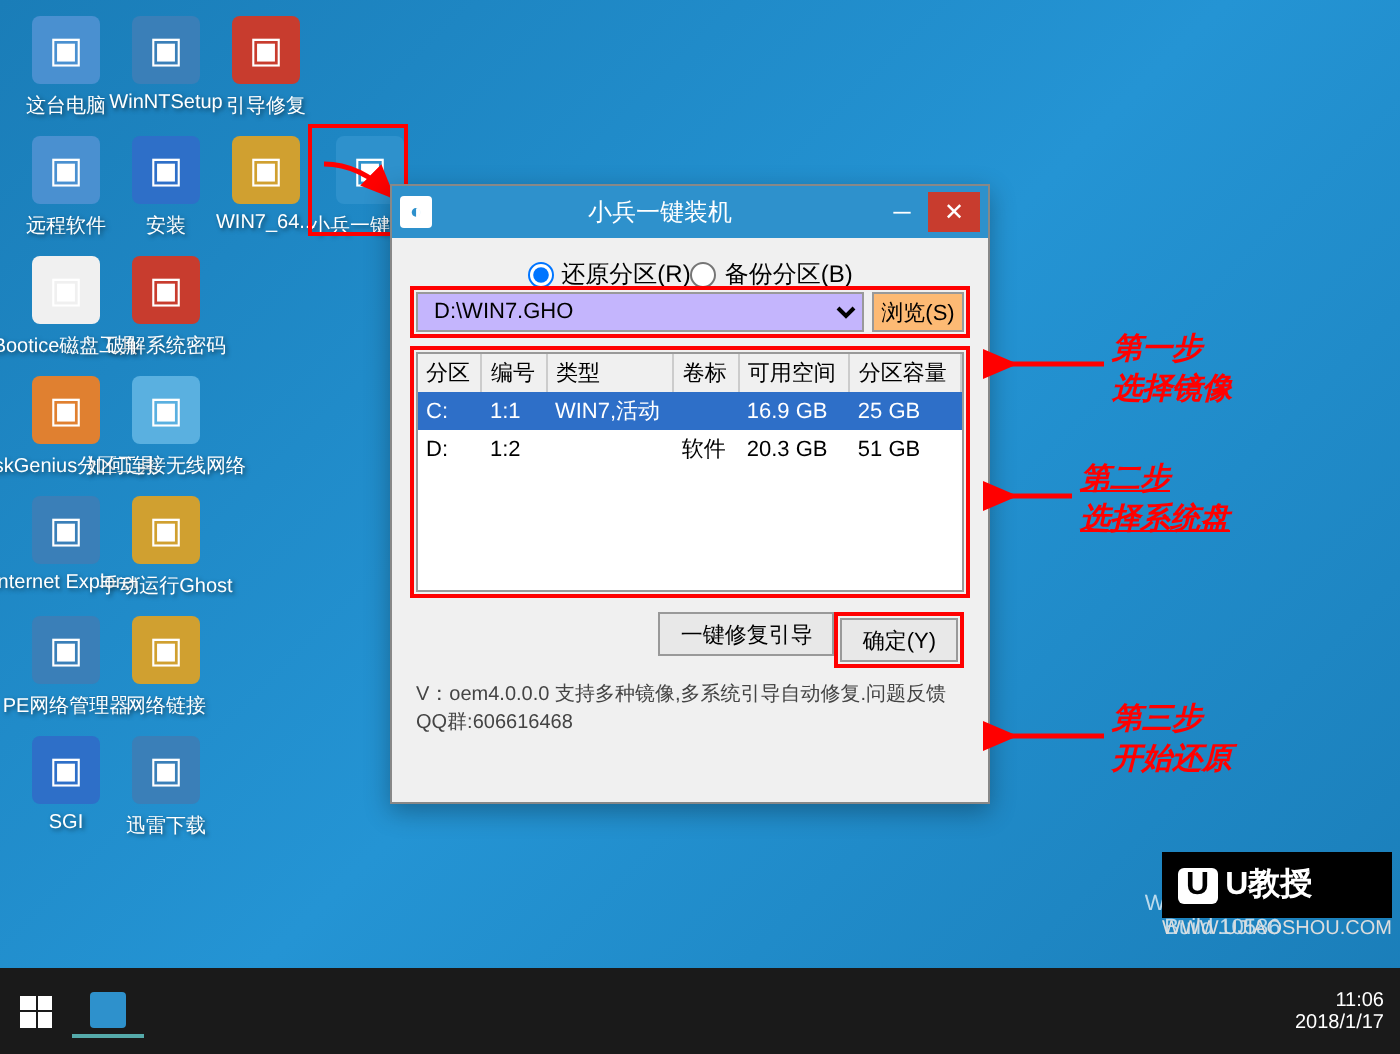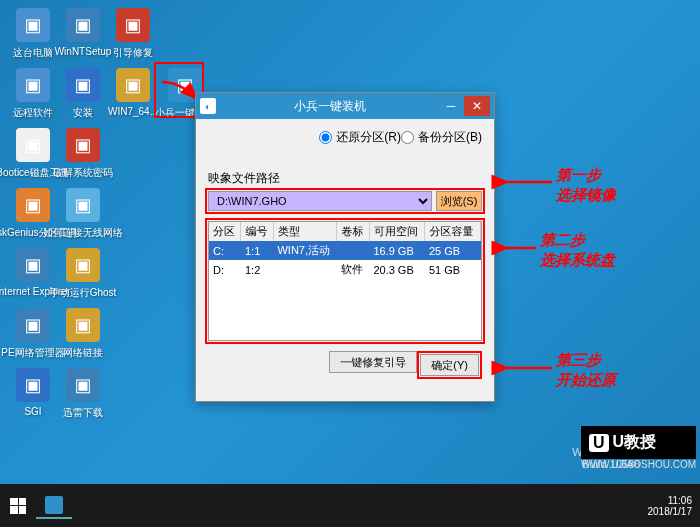--- a/index.html
+++ b/index.html
@@ -39,21 +39,21 @@
   color: #fff; padding: 0 4px;
 }
 .titlebar .ticon { width: 16px; height: 16px; background: #fff; border-radius: 2px; margin-right: 6px;
   display:flex;align-items:center;justify-content:center;font-size:10px;color:#2e91cc;}
 .titlebar .ttitle { flex: 1; text-align: center; font-size: 12px; }
 .titlebar .wbtns { display: flex; }
 .titlebar .wbtn { width: 26px; height: 20px; display: flex; align-items: center; justify-content: center;
   font-size: 12px; cursor: pointer; }
 .titlebar .wbtn.close { background: #c83c2e; }
 .winbody { padding: 10px 12px; background: #f0f0f0; height: calc(100% - 26px); position: relative; }
-.radio-row { display: flex; justify-content: flex-end; margin-bottom: 24px; }
+.radio-row { display: flex; justify-content: center; margin-bottom: 0; }
 .radio-opt { display: flex; align-items: center; gap: 4px; font-size: 12px; }
 .radio-opt input { margin: 0; }
 .fieldlabel { font-size: 12px; margin-bottom: 4px; display: block; }
 .path-row { display: flex; gap: 4px; margin-bottom: 10px; }
 .path-row select, .path-row .combo {
   flex: 1; height: 20px; border: 1px solid #999; background: #c4b5fd; font-size: 11px; padding: 0 4px;
 }
 .browse-btn { width: 46px; height: 20px; border: 1px solid #999; background: #fdba74;
   font-size: 11px; cursor: pointer; }
 .table-wrap { border: 1px solid #999; background: #fff; height: 120px; overflow: hidden; }
@@ -191,21 +191,20 @@
       <div class="radio-row">
         <label class="radio-opt">
           <input type="radio" checked="" style=""> 
             <span>还原分区(R)</span>
         </label>
         <label class="radio-opt">
           <input type="radio" style=""> 
             <span>备份分区(B)</span>
         </label>
       </div>
-      <span class="fieldlabel">映象文件路径</span>
       <div style="position:relative;">
         <div class="red-hl" style="left:-3px; top:-3px; right:-3px; height:26px;"></div>
         <div class="path-row">
           <select class="combo">
             <option>D:\WIN7.GHO</option>
           </select>
           <button class="browse-btn">浏览(S)</button>
         </div>
       </div>
 
@@ -244,39 +243,40 @@
         </table>
         </div>
       </div>
 
       <div class="btn-row">
         <button class="btn">一键修复引导</button>
         <span class="confirm-box">
           <button class="btn">确定(Y)</button>
         </span>
       </div>
+      <div class="version-row">V：oem4.0.0.0     支持多种镜像,多系统引导自动修复.问题反馈QQ群:606616468</div>
     </div>
   </div>
 
   <div class="annotation" style="left:556px; top:165px;">
     <span>第一步</span><br>
     <span>选择镜像</span>
   </div>
   <div class="arrow" style="left:498px; top:172px;">
     <svg width="56" height="20">
         <defs>
           <marker id="ah2" markerWidth="8" markerHeight="8" refX="2" refY="3" orient="auto">
             <path d="M7,0 L0,3 L7,6 Z" fill="#ff0000"></path>
           </marker>
         </defs>
     <path d="M54,10 L6,10" stroke="#ff0000" stroke-width="2.5" fill="none" marker-end="url(#ah2)"></path>
       </svg>
   </div>
 
-  <div class="annotation" style="left:540px; top:230px;">
+  <div class="annotation" style="left:540px; top:230px;text-decoration:underline;">
     <span>第二步</span><br>
     <span>选择系统盘</span>
   </div>
   <div class="arrow" style="left:498px; top:238px;">
     <svg width="40" height="20">
         <defs>
           <marker id="ah3" markerWidth="8" markerHeight="8" refX="2" refY="3" orient="auto">
             <path d="M7,0 L0,3 L7,6 Z" fill="#ff0000"></path>
           </marker>
         </defs>

